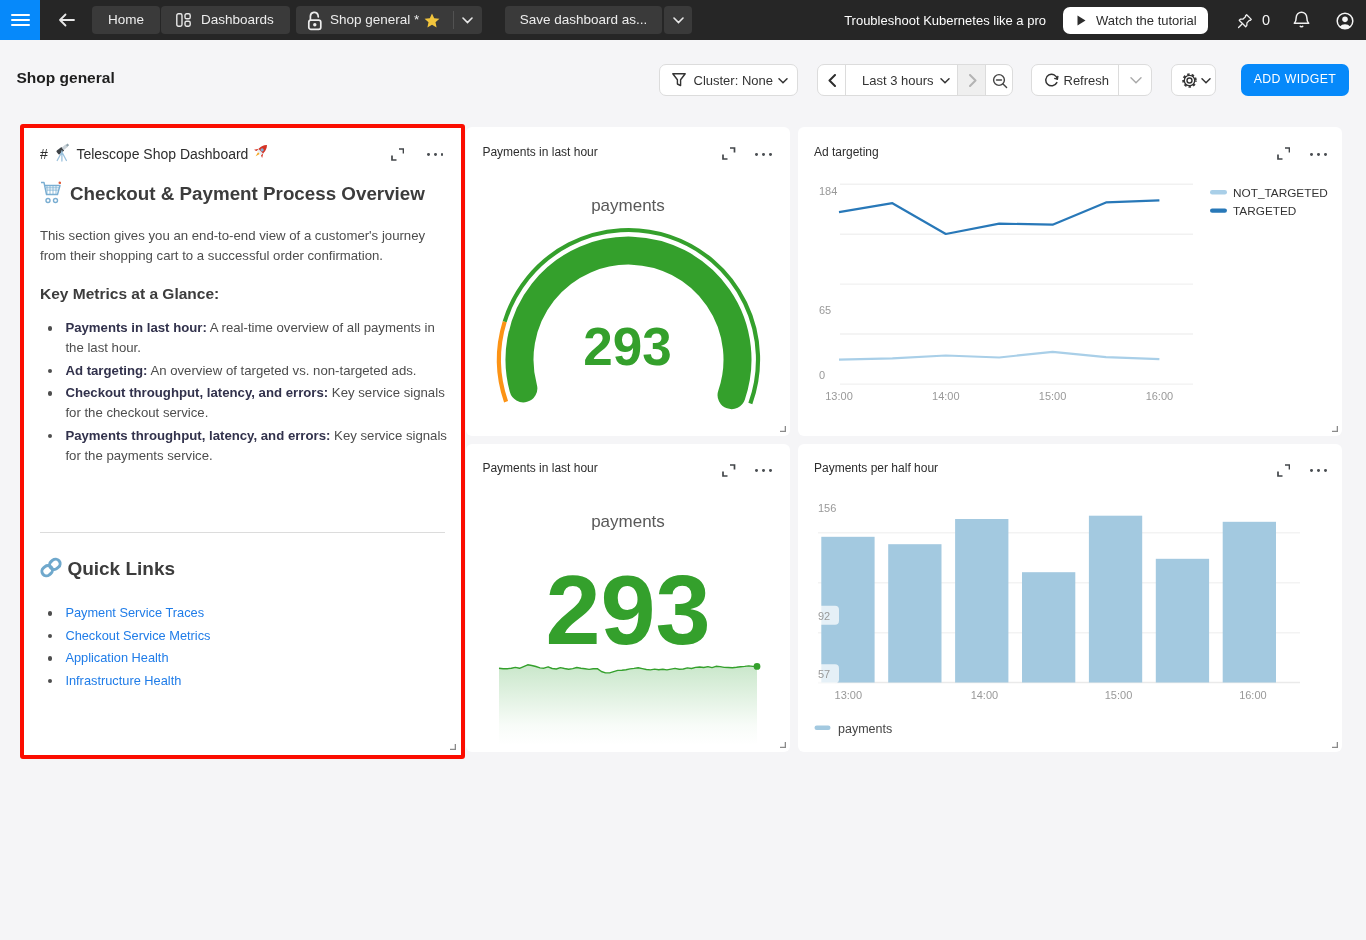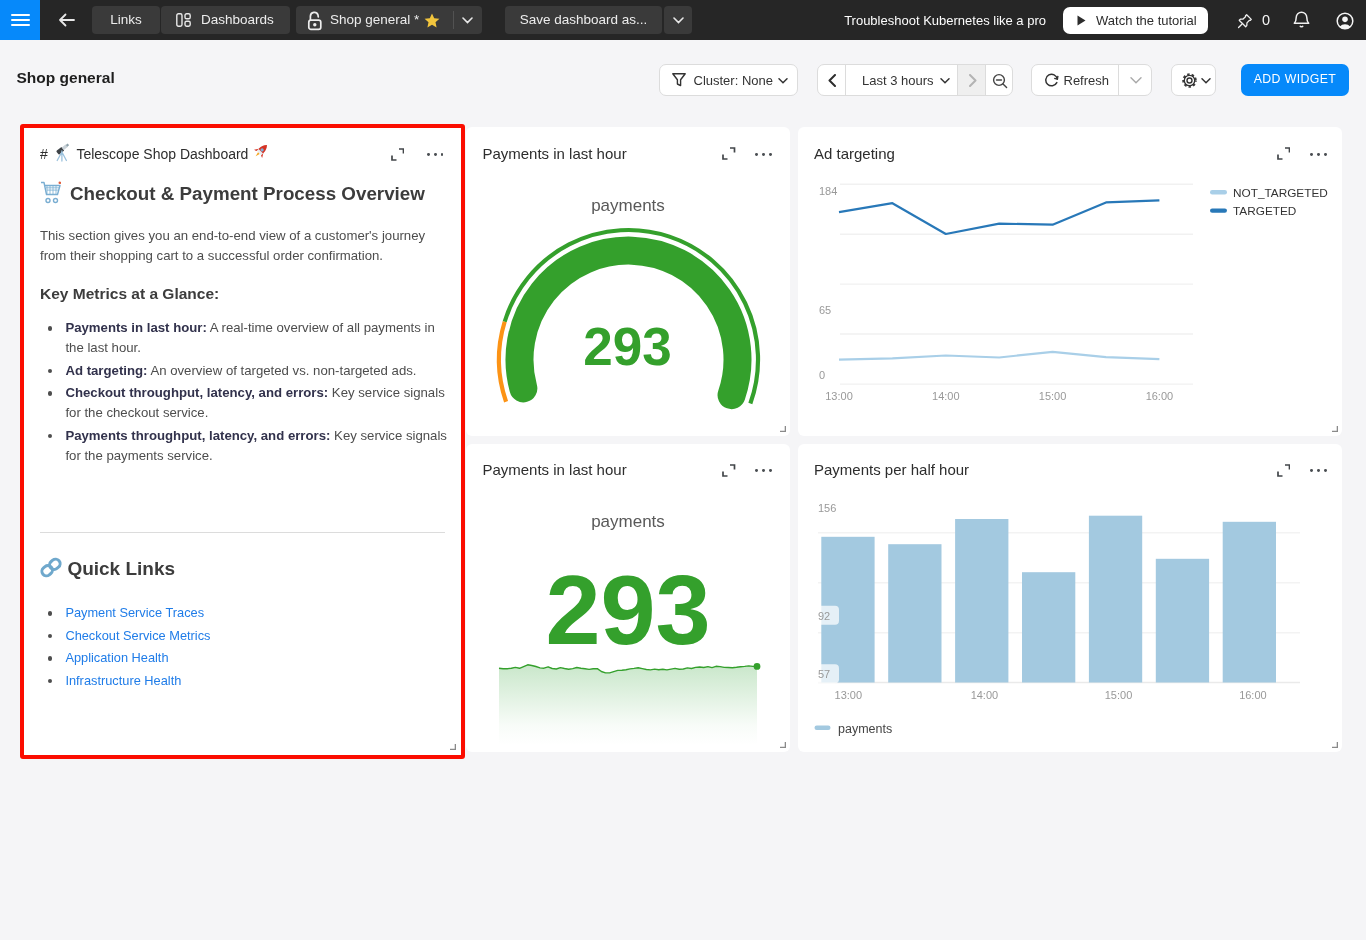--- a/index.html
+++ b/index.html
@@ -7,36 +7,36 @@
 .abs { position:absolute; }
 
 #nav { position:absolute; left:0; top:0; width:1366px; height:40px; background:#262626; }
 #burger { position:absolute; left:0; top:0; width:40px; height:40px; background:#0689fa; }
 #burger div { position:absolute; left:11px; width:19px; height:2.6px; background:#fff; border-radius:1px; }
 .navbtn { position:absolute; top:6px; height:28px; background:#3a3a3a; border-radius:4px; color:#ededed; font-size:13.5px; line-height:28px; text-align:center; }
 
 .tbtn { position:absolute; top:64px; height:31.5px; background:#fff; border:1px solid #dcdcdc; border-radius:7px; color:#333; font-size:13px;text-align:right; }
 
 .card { position:absolute; background:#fff; border-radius:6px; }
-.whead { position:absolute; left:16px; top:145px; font-size:15px; color:#2d2d2d; }
+.whead { position:absolute; left:16px; top:145px; font-size:12px; color:#2d2d2d; }
 .hicons { position:absolute; }
 .hd { position:absolute; left:0; top:0; width:2.9px; height:2.9px; border-radius:50%; background:#4a4e52; }
 </style>
 </head>
 <body>
 <div id="nav">
   <div id="burger">
       <div style="top:13.6px"></div>
       <div style="top:18.7px"></div>
       <div style="top:23.8px"></div>
     </div>
   <svg class="abs" style="left:58px;top:12px" width="17" height="16" viewBox="0 0 17 16">
       <path d="M16 8 H2 M7.5 2.5 L2 8 L7.5 13.5" stroke="#e8e8e8" stroke-width="1.8" fill="none" stroke-linecap="round" stroke-linejoin="round"></path>
     </svg>
-  <div class="navbtn" style="left:92px;width:68px;">Links</div>
+  <div class="navbtn" style="left:92px;width:68px;">Home</div>
   <div class="navbtn" style="left:161px;width:129px;text-align:left;">
     <svg class="abs" style="left:15px;top:7px" width="15" height="14" viewBox="0 0 15 14">
         <rect x="0.8" y="0.8" width="5.2" height="12.4" rx="1.6" stroke="#e8e8e8" stroke-width="1.4" fill="none"></rect>
         <rect x="9" y="0.8" width="5.2" height="5" rx="1.6" stroke="#e8e8e8" stroke-width="1.4" fill="none"></rect>
         <rect x="9" y="8.2" width="5.2" height="5" rx="1.6" stroke="#e8e8e8" stroke-width="1.4" fill="none"></rect>
       </svg>
     <span style="margin-left:40px;">Dashboards</span>
   </div>
   <div class="navbtn" style="left:296px;width:186px;text-align:left;">
     <svg class="abs" style="left:10.5px;top:4.5px" width="16" height="20" viewBox="0 0 16 20">

